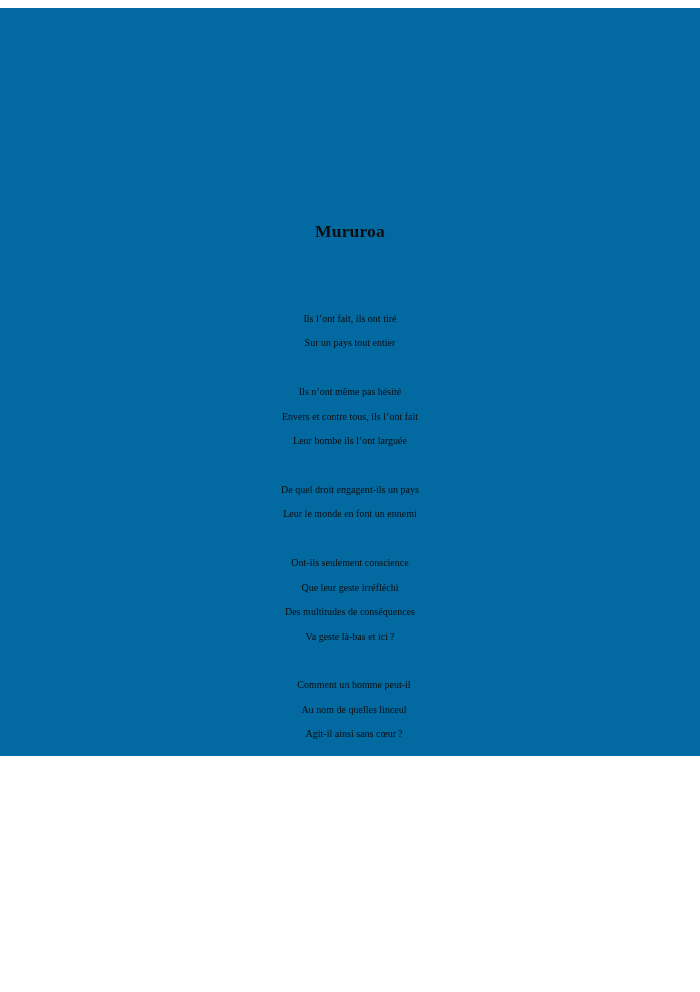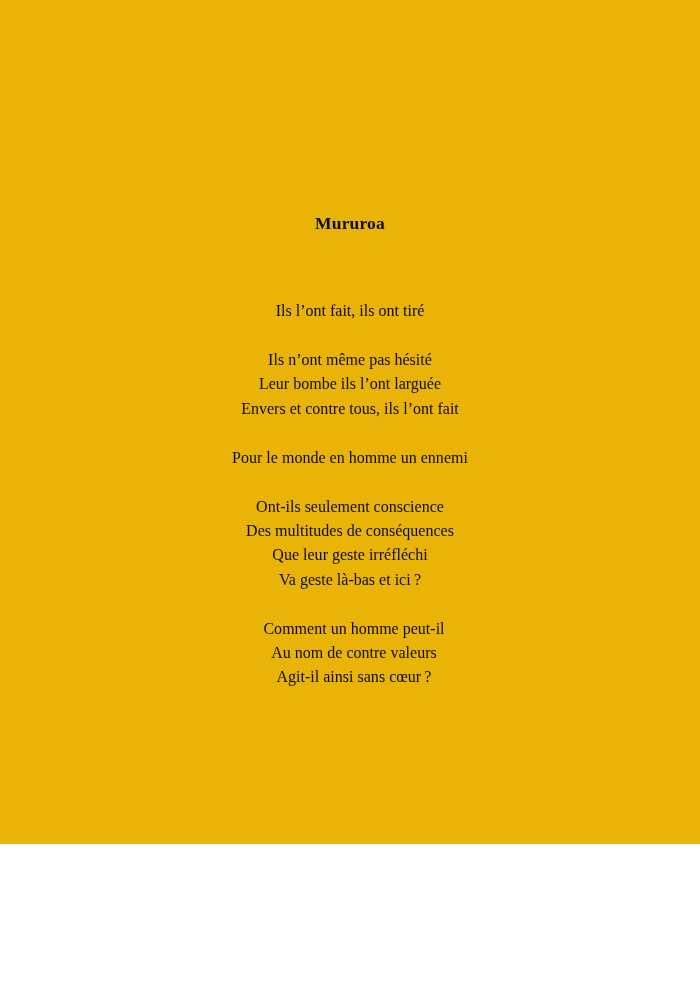--- a/index.html
+++ b/index.html
@@ -5,23 +5,23 @@
 <style>
   html, body {
     margin: 0;
     padding: 0;
     background: #ffffff;
   }
 
   .page {
     position: relative;
     width: 700px;
-    height: 844px;
-    margin: 0 auto;
-    background: #eab308;
+    height: 748px;
+    margin: 8px auto;
+    background: #0369a1;
     overflow: hidden;
     font-family: "Liberation Serif", "DejaVu Serif", serif;
     color: #0d0d0d;
     -webkit-font-smoothing: antialiased;
   }
 
   
   .poem-title {
     position: absolute;
     top: 200px;
@@ -48,21 +48,21 @@
     padding: 0;
   }
 
   .stanza:last-child {
     margin-bottom: 0;
     padding-left: 8px;
   }
 
   .verse-line {
     display: block;
-    font-size: 16px;
+    font-size: 10px;
     line-height: 24.4px;
     white-space: pre;
     letter-spacing: 0.01px;
   }
 
   
   .page-number {
     position: absolute;
     top: 917px;
     left: 0;
@@ -77,42 +77,44 @@
 <body>
 
 <div class="page">
 
   <h1 class="poem-title">Mururoa</h1>
 
   <div class="poem-body">
 
     <div class="stanza">
       <span class="verse-line">Ils l’ont fait, ils ont tiré</span>
+      <span class="verse-line">Sur un pays tout entier</span>
     </div>
 
     <div class="stanza">
       <span class="verse-line">Ils n’ont même pas hésité</span>
+      <span class="verse-line">Envers et contre tous, ils l’ont fait</span>
       <span class="verse-line">Leur bombe ils l’ont larguée</span>
-      <span class="verse-line">Envers et contre tous, ils l’ont fait</span>
     </div>
 
     <div class="stanza">
-      <span class="verse-line">Pour le monde en homme un ennemi</span>
+      <span class="verse-line">De quel droit engagent-ils un pays</span>
+      <span class="verse-line">Leur le monde en font un ennemi</span>
     </div>
 
     <div class="stanza">
       <span class="verse-line">Ont-ils seulement conscience</span>
+      <span class="verse-line">Que leur geste irréfléchi</span>
       <span class="verse-line">Des multitudes de conséquences</span>
-      <span class="verse-line">Que leur geste irréfléchi</span>
       <span class="verse-line">Va geste là-bas et ici ?</span>
     </div>
 
     <div class="stanza">
       <span class="verse-line">Comment un homme peut-il</span>
-      <span class="verse-line">Au nom de contre valeurs</span>
+      <span class="verse-line">Au nom de quelles linceul</span>
       <span class="verse-line">Agit-il ainsi sans cœur ?</span>
     </div>
 
   </div>
 
   <div class="page-number">15</div>
 
 </div>
 
 </body></html>

